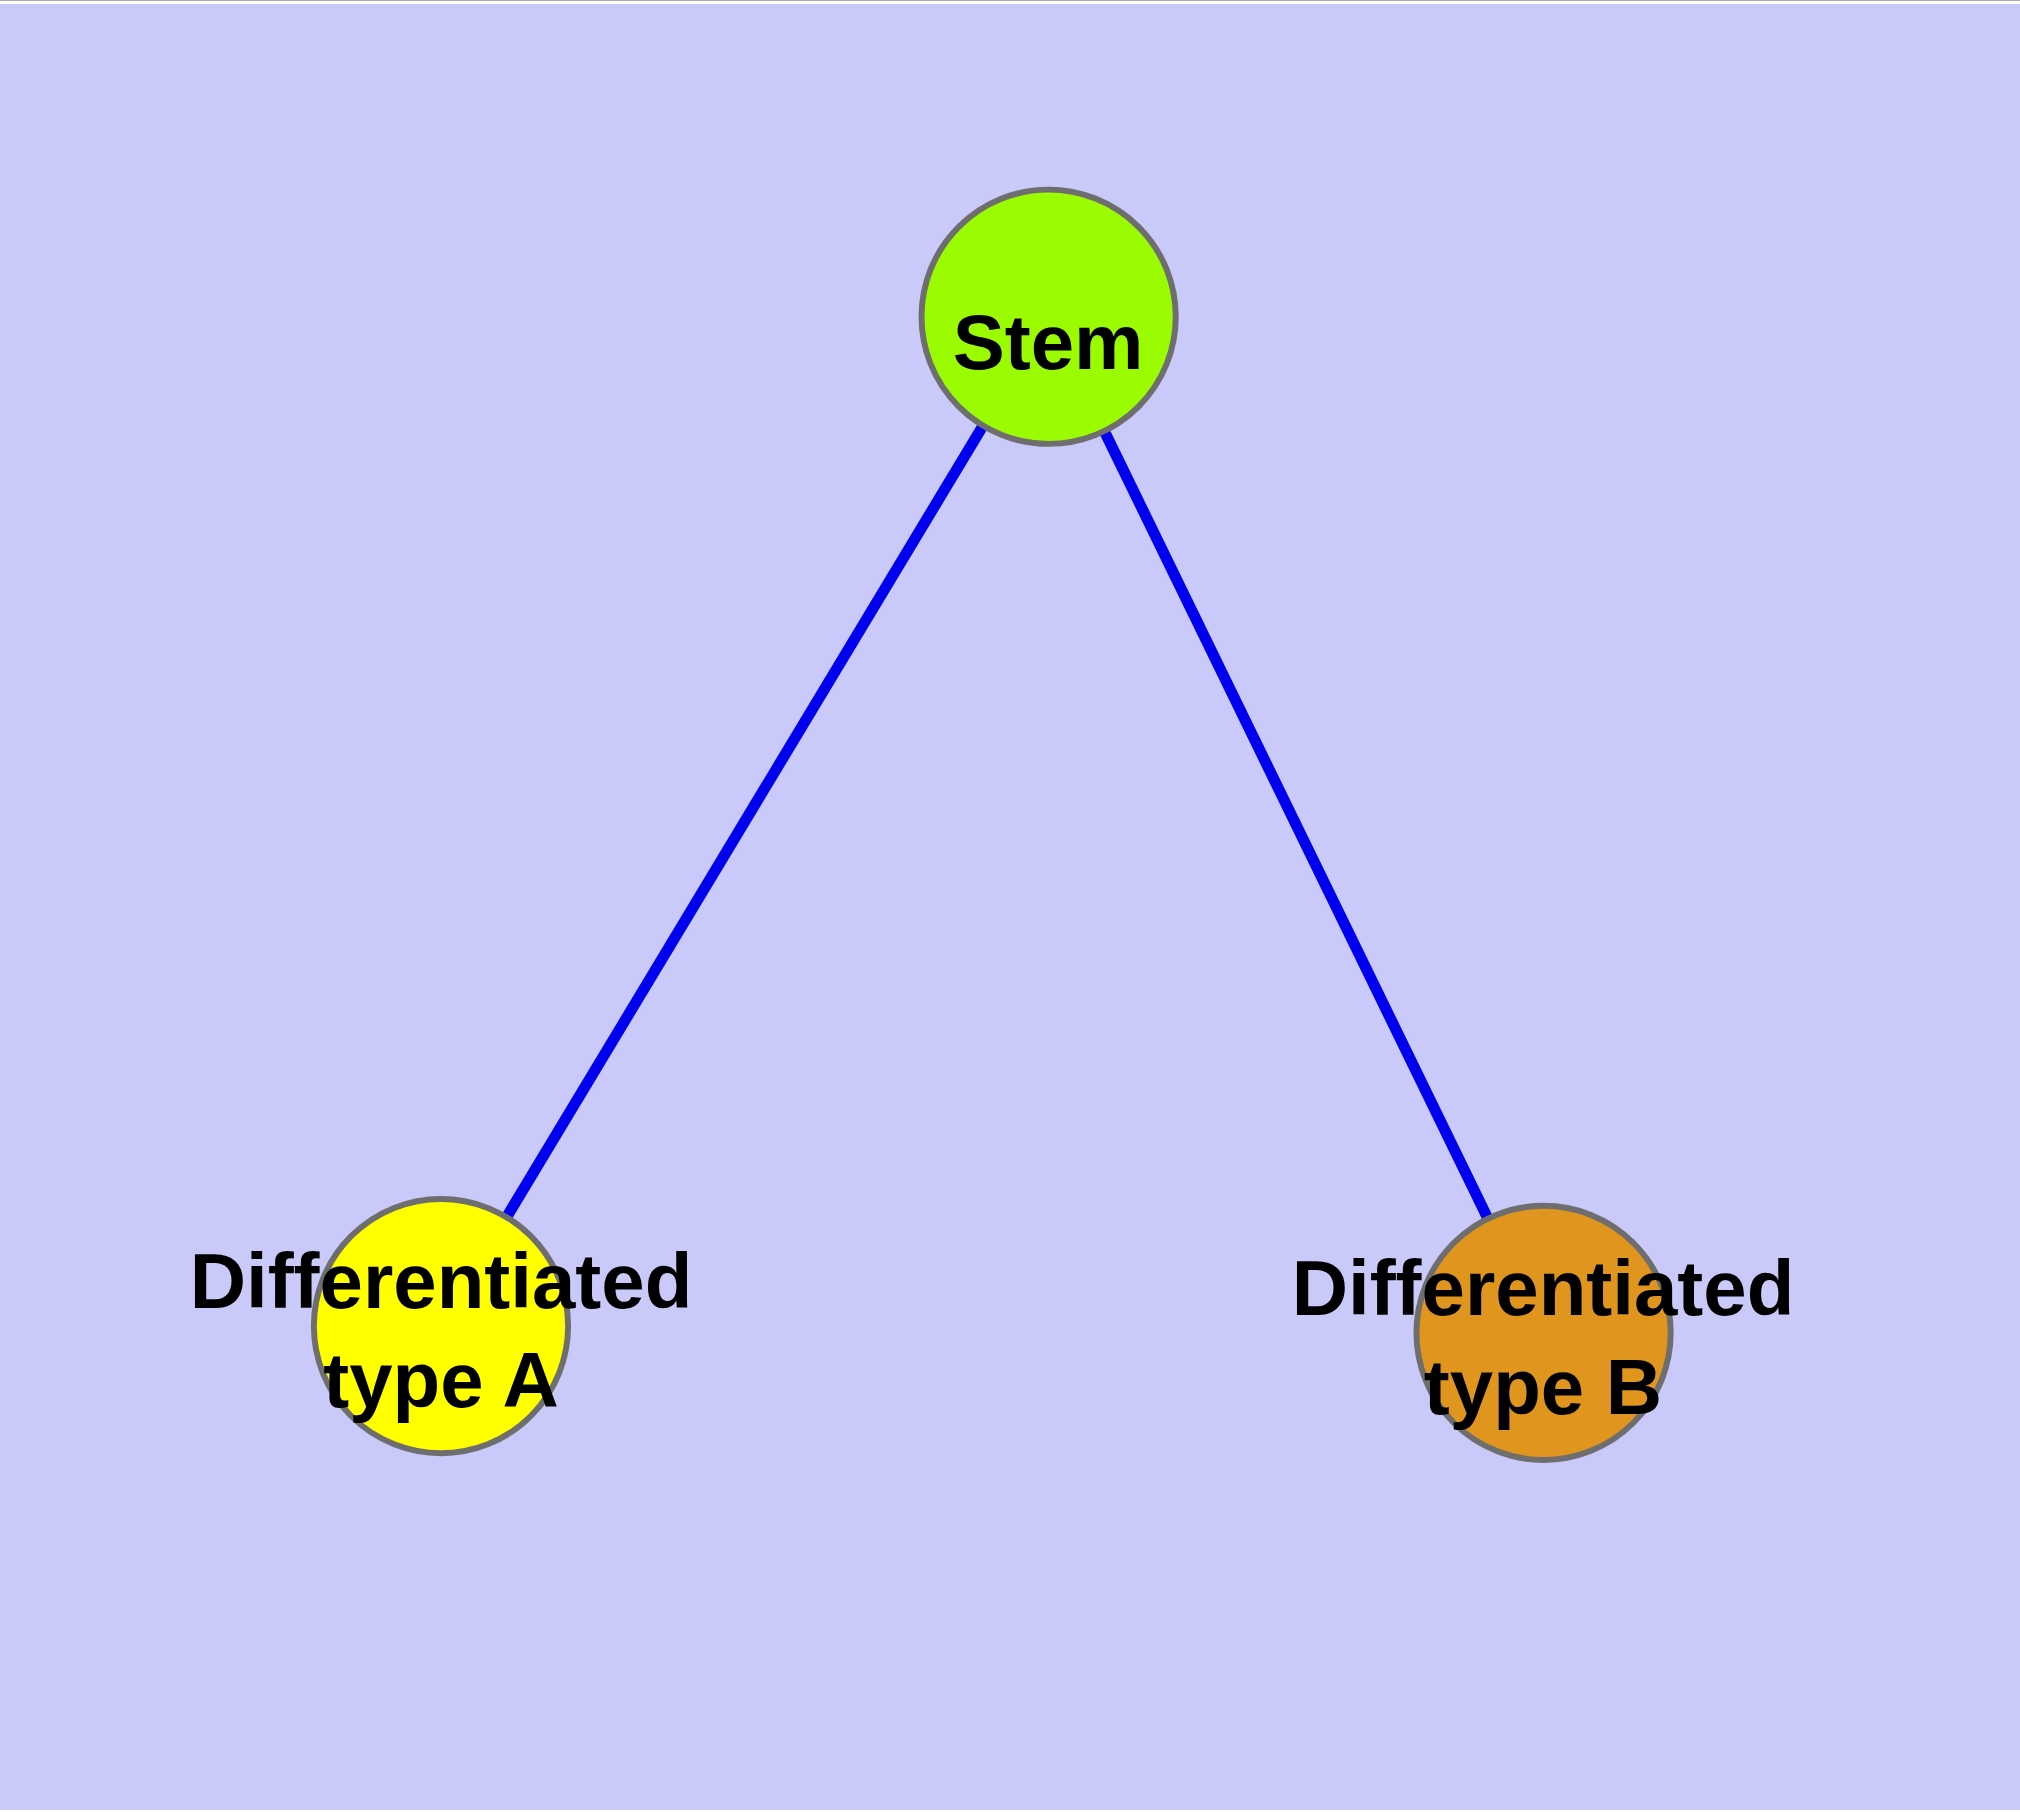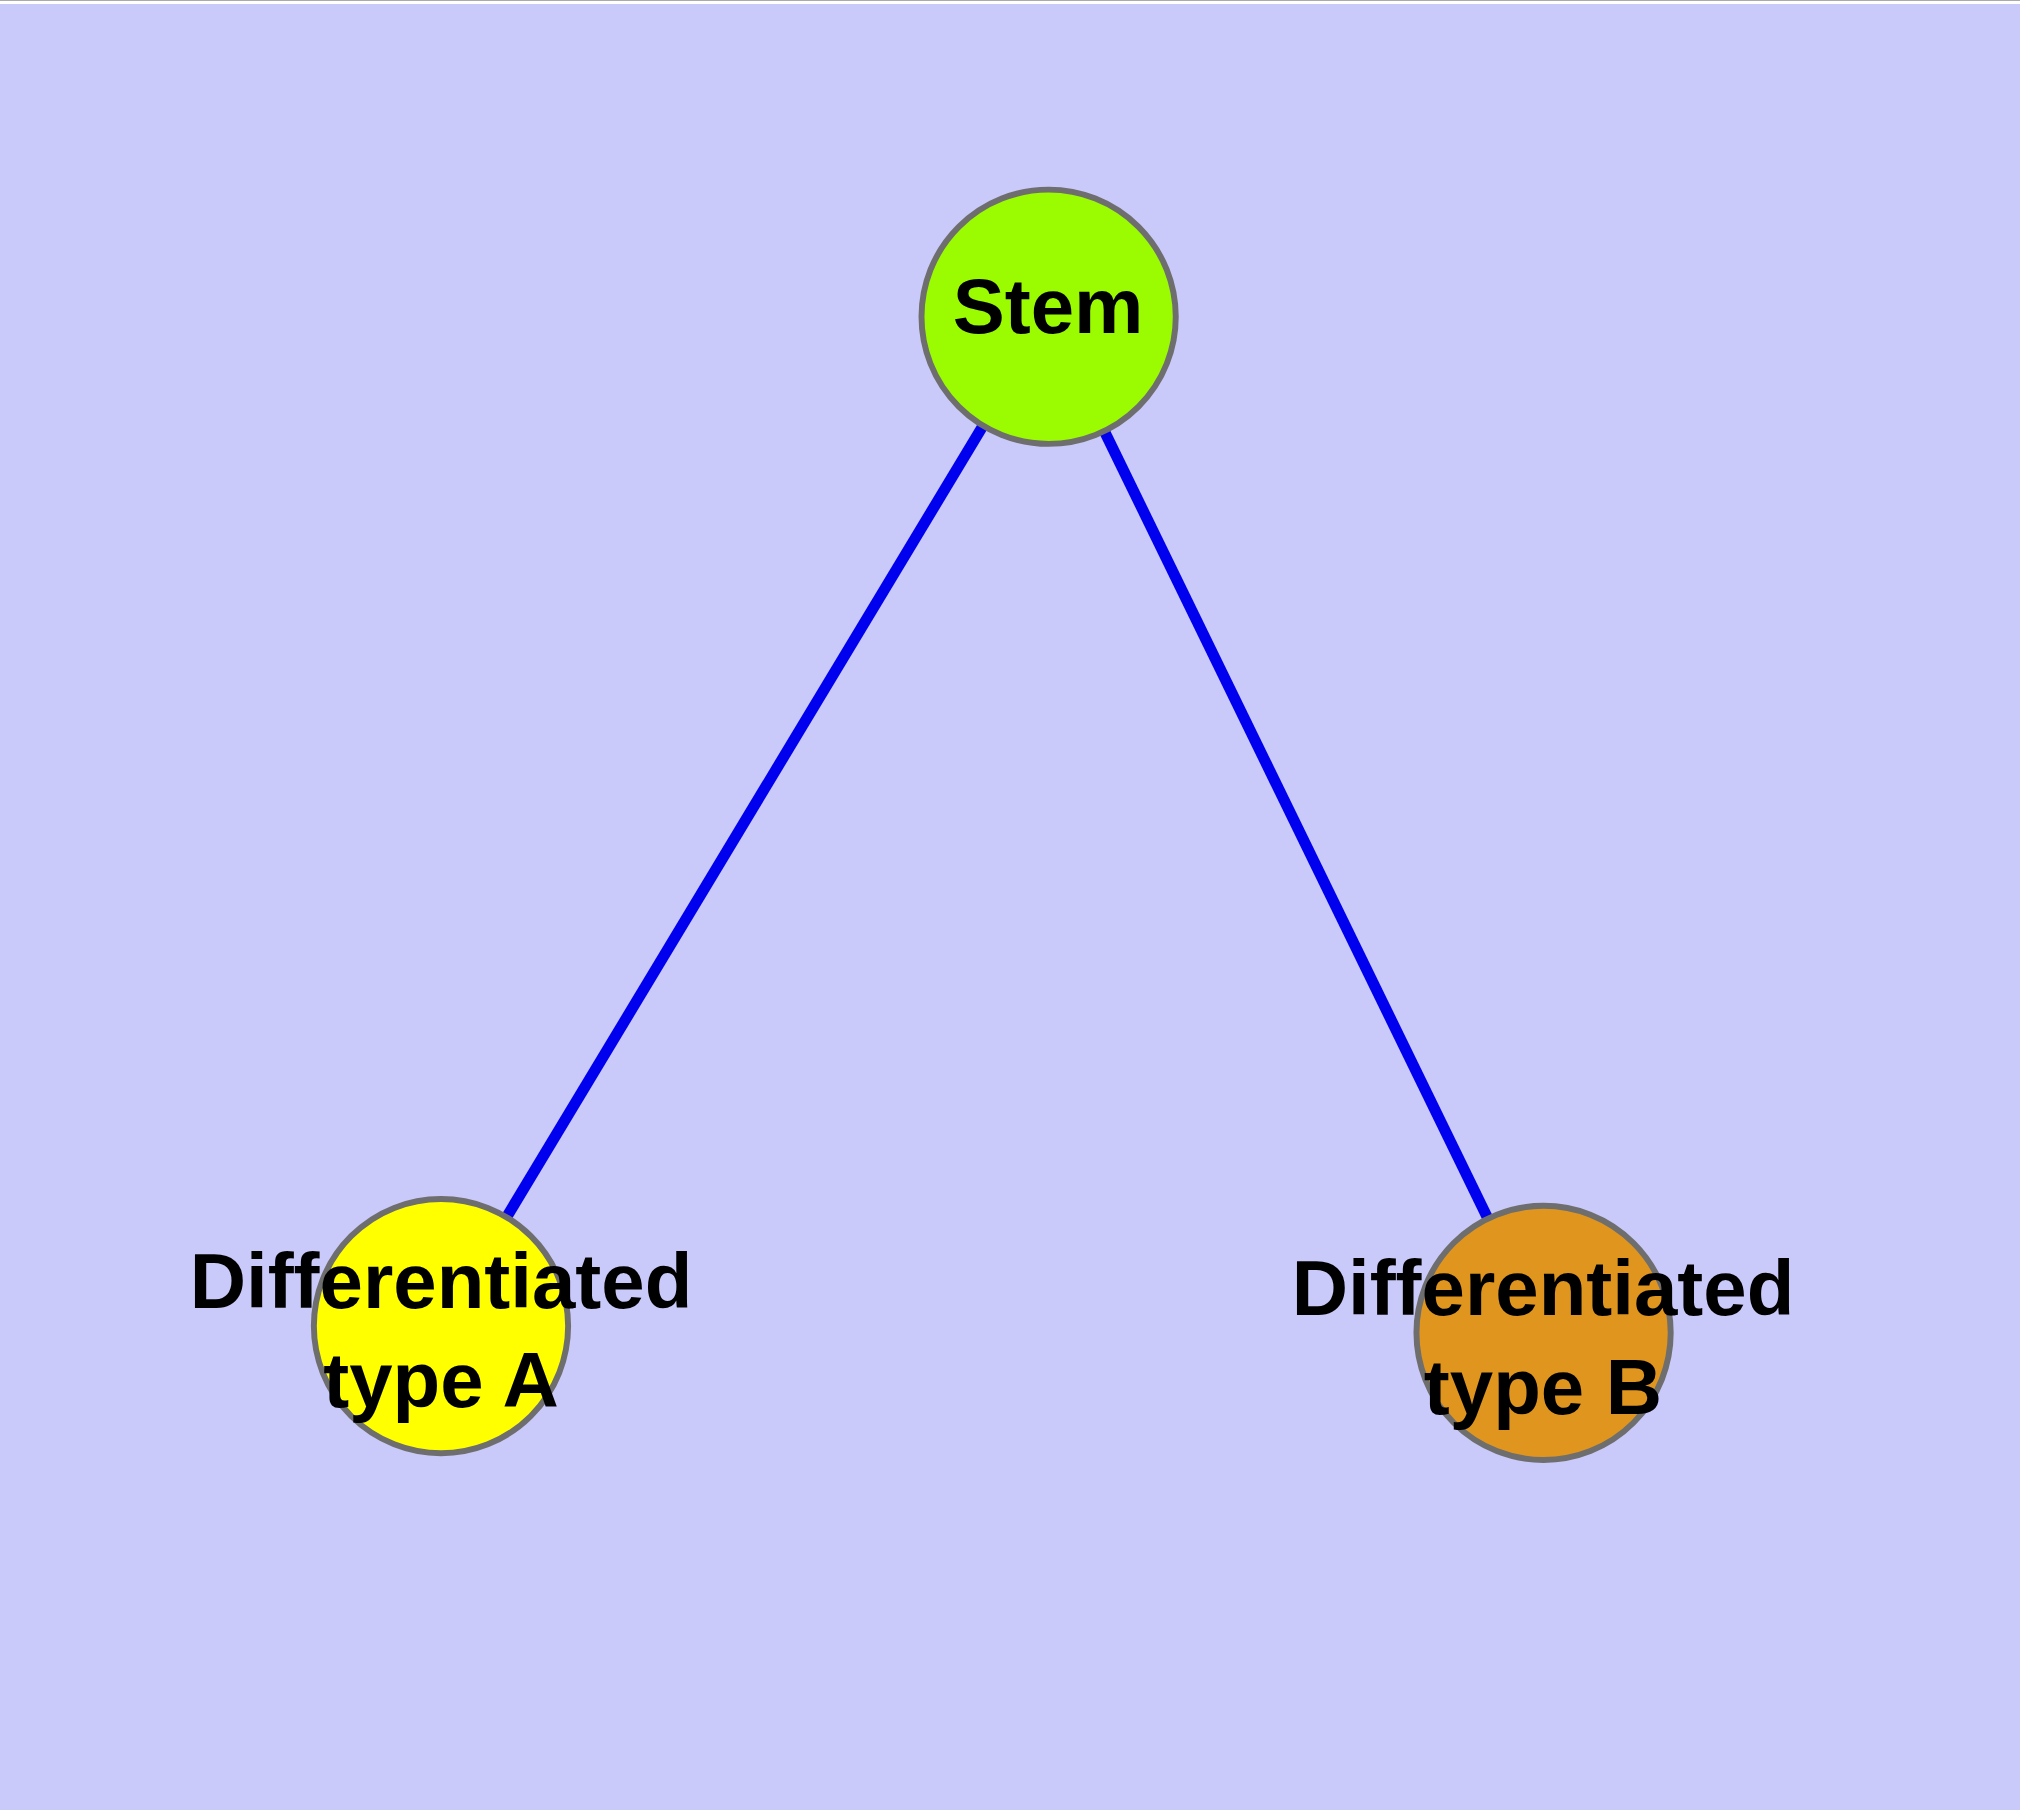--- a/index.html
+++ b/index.html
@@ -52,20 +52,20 @@
 
 <div id="frame">
   <div id="canvas" style="background: rgb(201, 201, 250);">
     <svg id="graph-svg" width="2021" height="1806" viewBox="0 0 2384 2131">
         <line x1="1237" y1="369" x2="520" y2="1560" stroke="#0000ee" stroke-width="13"></line>
         <line x1="1237" y1="369" x2="1821" y2="1568" stroke="#0000ee" stroke-width="13"></line>
         <circle cx="1237" cy="369" r="150" fill="#9bfb00" stroke="#6e6e6e" stroke-width="7"></circle>
         <circle cx="520" cy="1560" r="150" fill="#ffff00" stroke="#6e6e6e" stroke-width="7"></circle>
         <circle cx="1821" cy="1568" r="150" fill="#e0961e" stroke="#6e6e6e" stroke-width="7"></circle>
       </svg>
-    <div class="node-label" style="left: 1048px; top: 302px; color: rgb(0, 0, 0);">Stem</div>
+    <div class="node-label" style="left: 1048px; top: 338px; color: rgb(0, 0, 0);">Stem</div>
     <div class="node-label" style="left: 441px; top: 1327px; color: rgb(0, 0, 0);">Differentiated
 type A</div>
     <div class="node-label" style="left: 1543px; top: 1334px; color: rgb(0, 0, 0);">Differentiated
 type B</div>
   </div>
 </div>
 
 
 </body></html>

